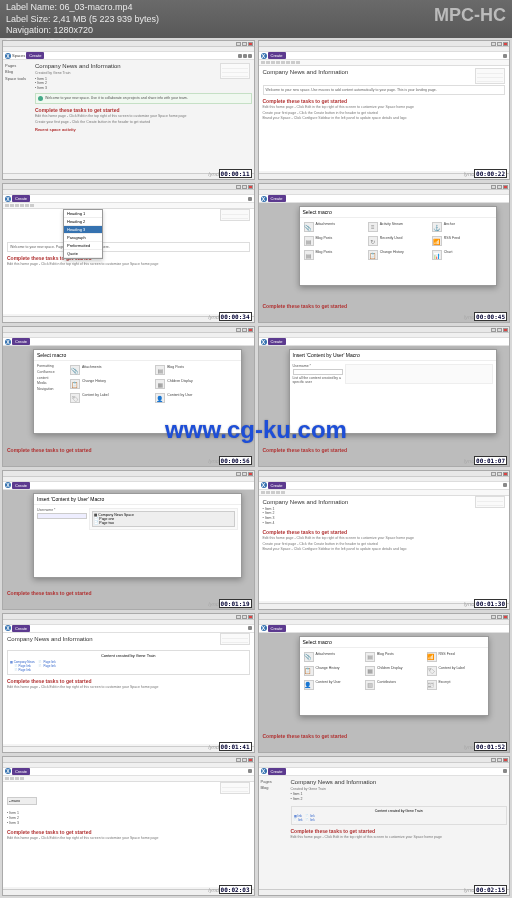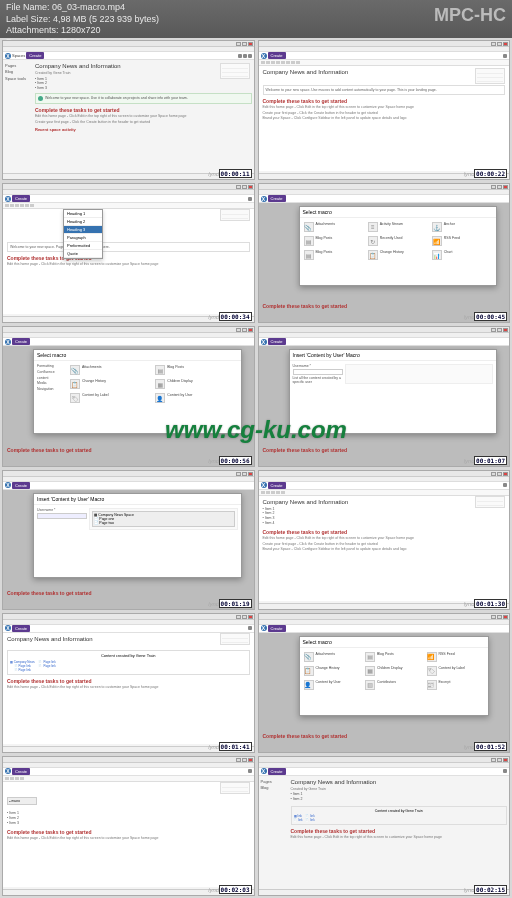--- a/index.html
+++ b/index.html
@@ -187,27 +187,26 @@
   font-size: 6px;
   color: #aaa;
   font-style: italic;
 }
 .watermark-center {
   position: absolute;
   top: 430px;
   left: 50%;
   transform: translate(-50%, -50%);
   font-size: 24px;
-  color: #15803d;
+  color: #1d4ed8;
   font-weight: bold;
   text-shadow: 0 0 2px rgba(0,0,0,0.3);
   z-index: 100;
   pointer-events: none;
   white-space: nowrap;
-  font-style: italic;
 }
 .dialog {
   position: absolute;
   background: #fff;
   border: 1px solid #999;
   box-shadow: 0 2px 6px rgba(0,0,0,0.3);
   z-index: 5;
 }
 .dialog-title {
   font-size: 5px;
@@ -292,23 +291,23 @@
   color: #555;
   line-height: 1.4;
   margin: 1px 0;
 }
 </style>
 </head>
 <body>
 
 <div class="header">
   <div class="left">
-    <div><span>File Name:</span> <span>06_03-macro.mp4</span></div>
-    <div><span>Label Size:</span> <span>4,98 MB (5 223 939 bytes)</span></div>
-    <div><span>Attachments:</span> <span>1280x720</span></div>
+    <div><span>Label Name:</span> <span>06_03-macro.mp4</span></div>
+    <div><span>Label Size:</span> <span>2,41 MB (5 223 939 bytes)</span></div>
+    <div><span>Navigation:</span> <span>1280x720</span></div>
     <div><span>Duration:</span> <span>00:02:26</span></div>
   </div>
   <div class="logo">MPC-HC</div>
 </div>
 
 <div class="watermark-center">www.cg-ku.com</div>
 
 <div class="grid">
 
   <div class="thumb">

